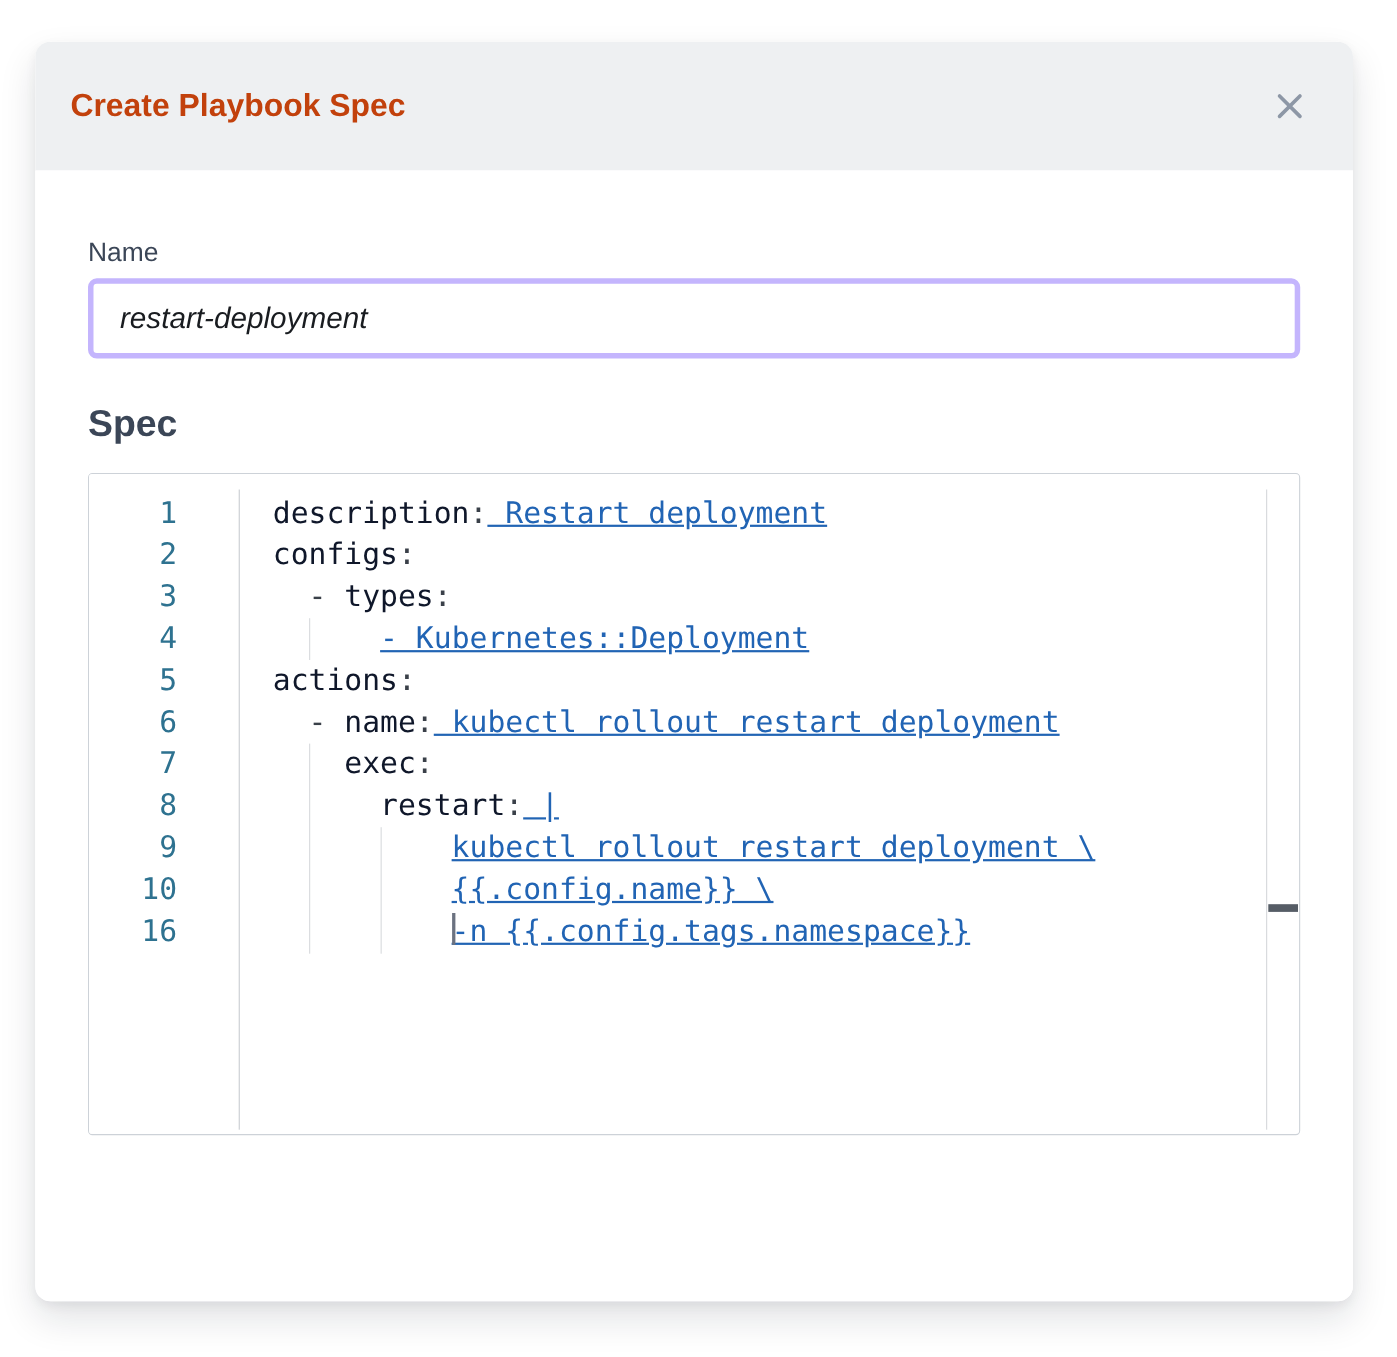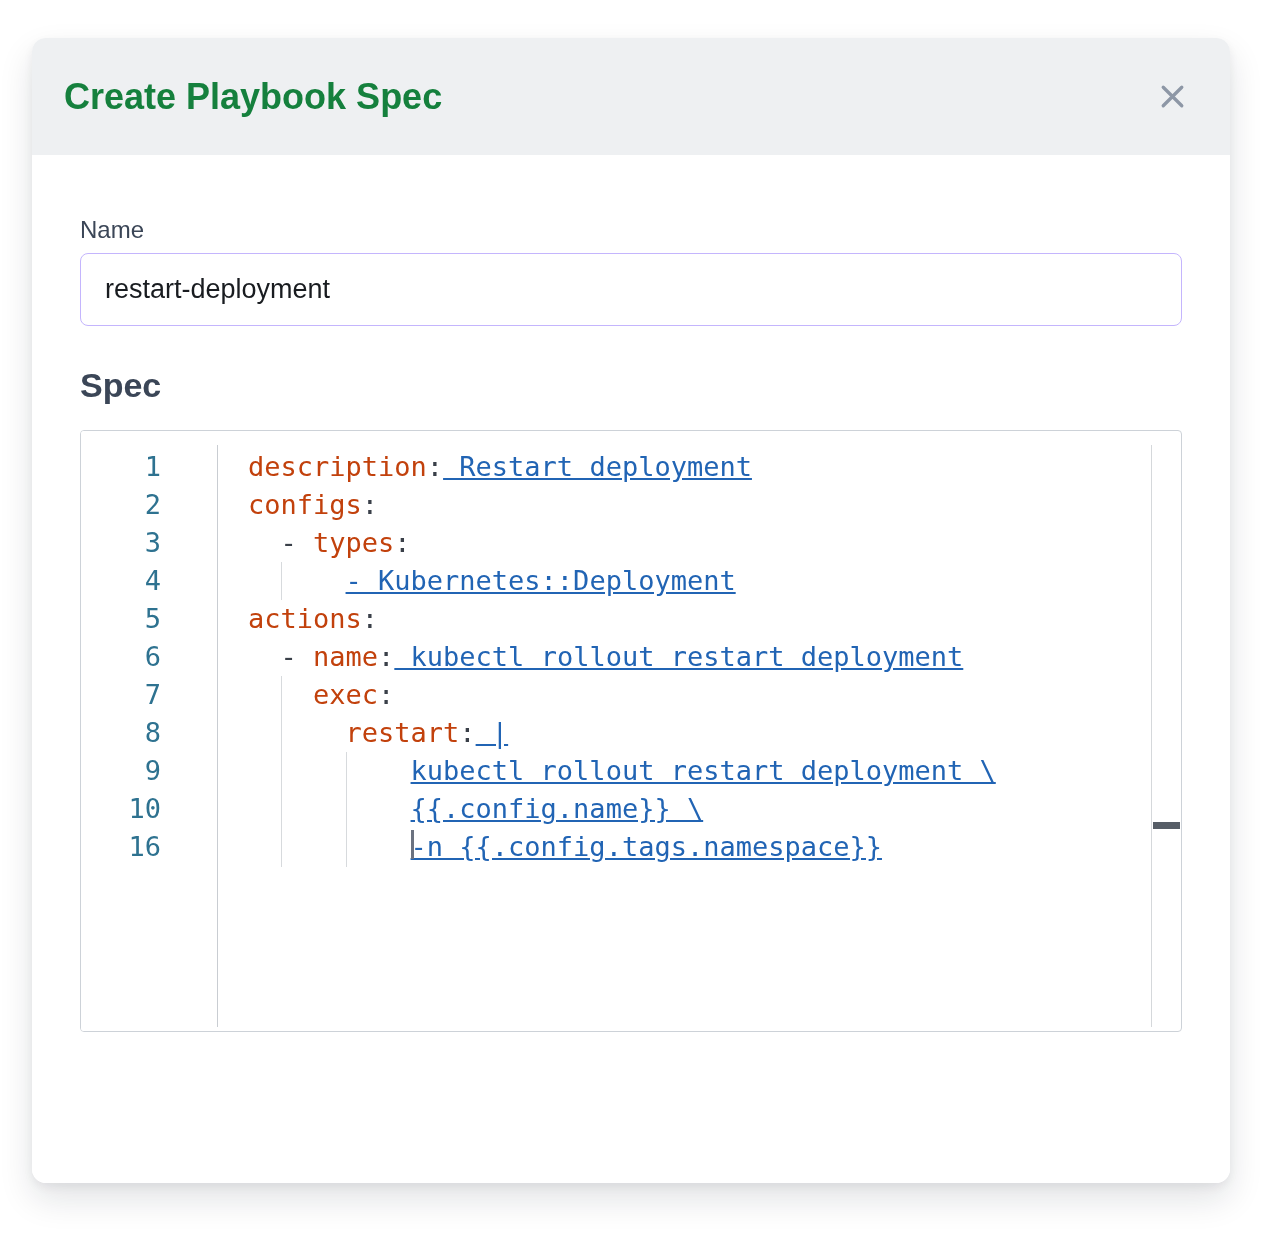--- a/index.html
+++ b/index.html
@@ -12,37 +12,37 @@
     background: #ffffff; border-radius: 14px;
     box-shadow: 0 16px 34px rgba(16,24,40,0.12), 0 4px 10px rgba(16,24,40,0.06);
     overflow: hidden;
   }
 
   .modal-header {
     height: 117px; background: #eef0f2;
     display: flex; align-items: center;
     padding: 0 40px 0 32px;
   }
-  .modal-title { font-size: 36px; font-weight: 700; color: #15803d; }
+  .modal-title { font-size: 29px; font-weight: 700; color: #c2410c; }
   .close-btn {
     margin-left: auto; background: none; border: none; cursor: pointer;
     width: 36px; height: 36px; display: flex; align-items: center; justify-content: center;
   }
 
   .modal-body { padding: 0 48px; background: #ffffff; height: 1124px; }
 
   .field-label { display: block; color: #3b4657; }
   .name-label { padding-top: 61px; font-size: 24px; font-weight: 500; }
   .spec-label { margin-top: 40px; font-size: 34px; font-weight: 700; }
 
   .name-input {
     margin-top: 9px; width: 100%; height: 73px;
-    border: 1px solid #c4b5fd; border-radius: 8px;
+    border: 5px solid #c4b5fd; border-radius: 8px;
     padding: 0 24px; font-size: 27px; color: #191c20;
-    font-family: "Liberation Sans", sans-serif; background: #fff; outline: none;
+    font-family: "Liberation Sans", sans-serif; background: #fff; outline: none; font-style: italic;
   }
 
   .editor {
     margin-top: 25px; position: relative;
     width: 100%; height: 602px;
     border: 1px solid #cdd2d8; border-radius: 4px;
     background: #ffffff; overflow: hidden;
     font-family: "DejaVu Sans Mono", "Liberation Mono", monospace;
     font-size: 27px; line-height: 38px;
     cursor: text;
@@ -52,21 +52,21 @@
     padding-top: 17px; color: #2e7290; background: #ffffff;
   }
   .gutter .ln { height: 38px; line-height: 38px; text-align: right; padding-right: 56px; }
   .gutter-divider { position: absolute; left: 136px; top: 14px; bottom: 4px; width: 1px; background: #c9cdd2; }
 
   .code-pane {
     position: absolute; left: 137px; top: 0; right: 30px; bottom: 0;
     padding: 17px 0 0 30px; overflow: hidden;
   }
   .code-line { height: 38px; line-height: 38px; white-space: pre; }
-  .tk-k { color: #c2410c; }
+  .tk-k { color: #0f172a; }
   .tk-v { color: #2164b4; text-decoration: underline; }
   .tk-p { color: #3a4049; }
   .tk-x { color: #3a4049; }
 
   .indent-guide { position: absolute; width: 1px; background: #d7dadd; }
   .guide-a1 { left: calc(167px + 2ch); top: 131px; height: 38px; }
   .guide-a2 { left: calc(167px + 2ch); top: 245px; height: 191px; }
   .guide-b  { left: calc(167px + 6ch); top: 321px; height: 115px; }
   .text-cursor { position: absolute; width: 3px; background: #6b7280; left: calc(167px + 10ch); top: 399px; height: 29px; }
 

